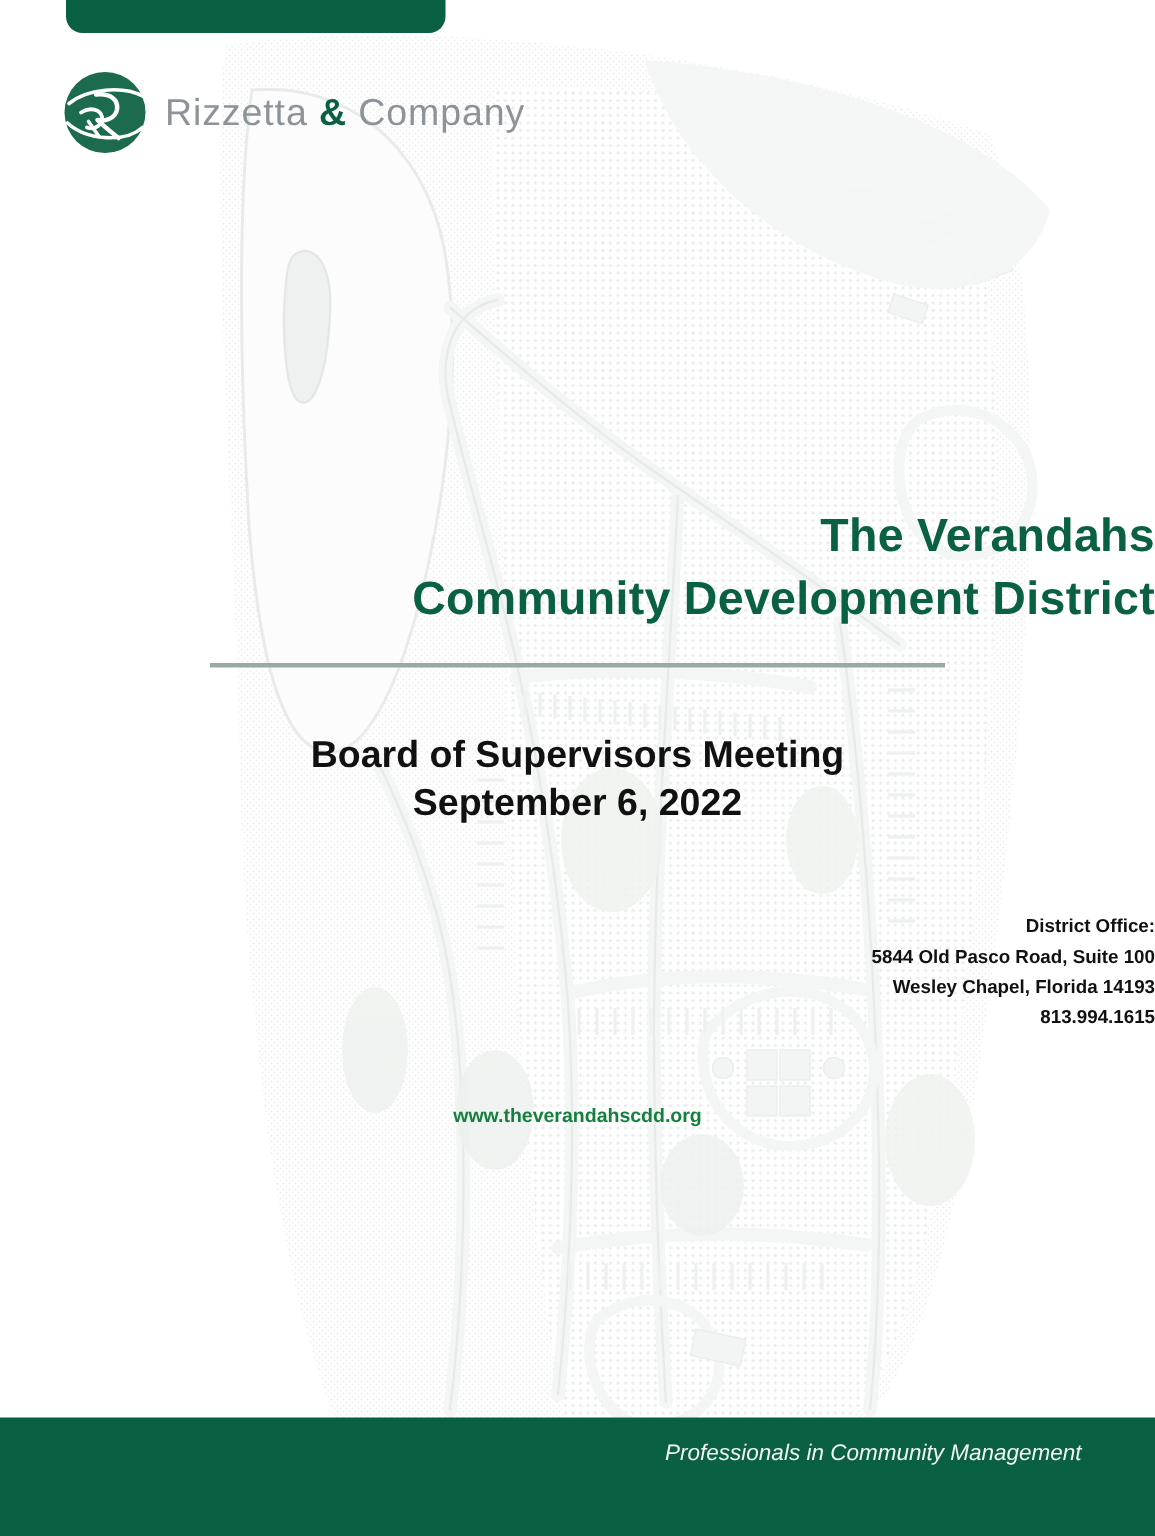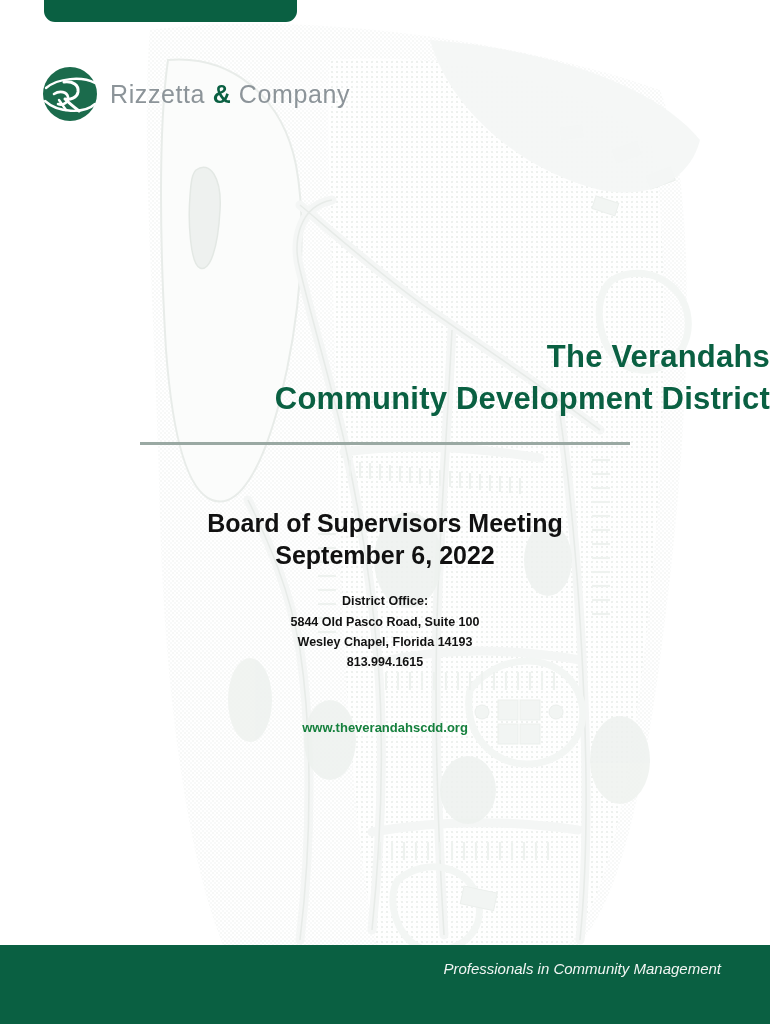--- a/index.html
+++ b/index.html
@@ -47,21 +47,21 @@
     height: 36px;
     background: #0a6042;
     border-radius: 0 0 11px 11px;
     z-index: 3;
   }
 
   
   .brand {
     position: absolute;
     left: 42px;
-    top: 66px;
+    top: 47px;
     display: flex;
     align-items: center;
     z-index: 3;
   }
   .brand-mark {
     width: 56px;
     height: 56px;
     flex: 0 0 56px;
   }
   .brand-mark svg {
@@ -102,32 +102,33 @@
   }
   .title-rule {
     width: 490px;
     height: 3px;
     margin: 22px auto 0 auto;
     background: #9aa9a3;
     border: 0;
   }
 
   .meeting-block {
-    margin-top: 62px;
+    margin-top: 42px;
   }
   .meeting-line {
     color: #111111;
     font-size: 25px;
     font-weight: bold;
     line-height: 1.28;
     margin: 0;
   }
 
   .office-block {
-    margin-top: 20px;
+    margin-top: 56px;
+    text-align: right;
   }
   .office-line {
     color: #111111;
     font-size: 12.5px;
     font-weight: bold;
     line-height: 1.62;
     margin: 0;
   }
 
   .website {

